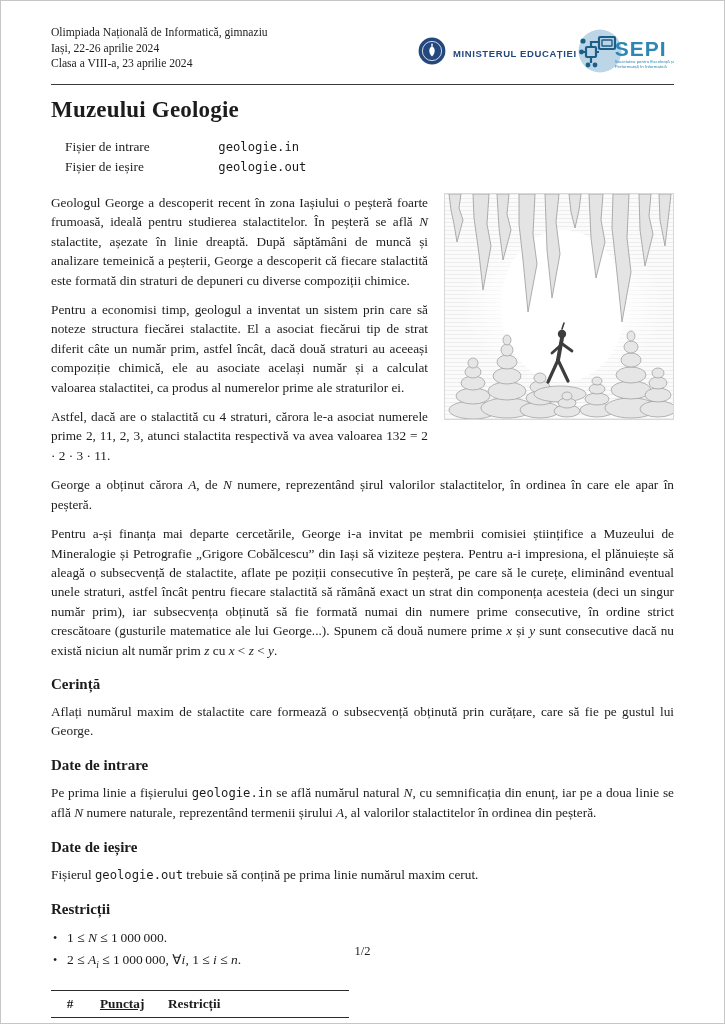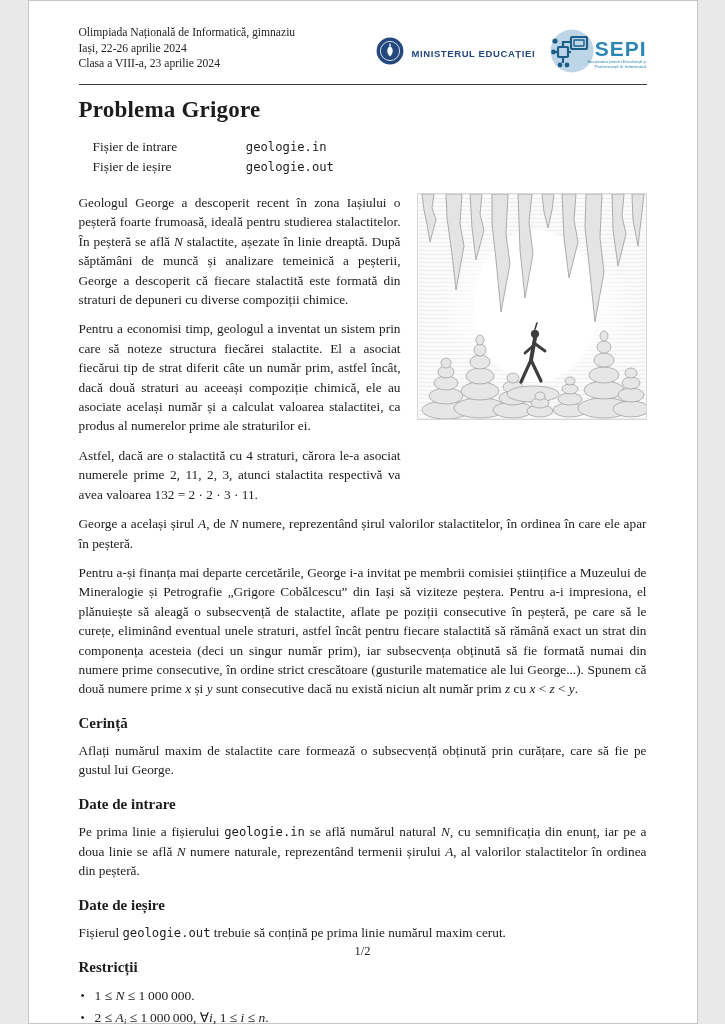--- a/index.html
+++ b/index.html
@@ -1,25 +1,25 @@
 <!DOCTYPE html>
 <html lang="ro"><head>
 <meta charset="utf-8">
 <style>
   html,body{margin:0;padding:0;background:#e9e9e9;}
   .page{
-    position:relative; width:670px; height:1024px; box-sizing:border-box;
+    position:relative; width:725px; height:1024px; box-sizing:border-box;
     margin:0 auto; background:#fff; border:1px solid #c6c6c6;
     padding:24px 50px 0 50px;
     font-family:"Liberation Serif", serif; color:#1c1c1c;
   }
   
   .hdr{display:flex; justify-content:space-between; align-items:flex-start;}
   .hdr-left div{font-size:11.6px; line-height:15.6px; color:#222;}
-  .hdr-logos{display:flex; align-items:center; gap:14px; margin-top:3px;text-align:right;}
+  .hdr-logos{display:flex; align-items:center; margin-top:3px;}
   .ministry{display:flex; align-items:center; gap:7px;}
   .ministry-label{font-family:"Liberation Sans",sans-serif; font-weight:bold;
     font-size:9.5px; letter-spacing:.6px; color:#24477e;}
   .sepi{display:flex; align-items:center; position:relative;}
   .sepi-text{margin-left:-8px; display:flex; flex-direction:column; line-height:1;}
   .sepi-word{font-family:"Liberation Sans",sans-serif; font-weight:bold;
     font-size:21px; letter-spacing:1px; color:#2e86b5;}
   .sepi-sub{font-family:"Liberation Sans",sans-serif; font-size:4.4px; color:#2e86b5; line-height:5px;}
   .rule{border:none; border-top:1.4px solid #3a3a3a; margin:6px 0 0 0;}
   
@@ -105,21 +105,21 @@
         <span class="sepi-text">
           <span class="sepi-word">SEPI</span>
           <span class="sepi-sub">Societatea pentru Excelență și</span>
           <span class="sepi-sub">Performanță în Informatică</span>
         </span>
       </div>
     </div>
   </div>
   <hr class="rule">
 
-  <h1>Problema Grigore</h1>
+  <h1>Muzeului Geologie</h1>
 
   <div class="filebox">
     <div class="filerow">
       <span class="filelabel">Fișier de intrare</span>
       <code>geologie.in</code>
     </div>
     <div class="filerow">
       <span class="filelabel">Fișier de ieșire</span>
       <code>geologie.out</code>
     </div>
@@ -187,21 +187,21 @@
           <path d="M117,144 L113,166" stroke-width="4"></path>
           <path d="M116,149 L127,157" stroke-width="2.8"></path>
           <path d="M116,151 L107,159" stroke-width="2.8"></path>
           <path d="M113,166 L123,187" stroke-width="3.2"></path>
           <path d="M113,166 L103,188" stroke-width="3.2"></path>
         </g>
       </svg>
     </figure>
   </div>
 
-  <p class="body"><span>George a același șirul </span><i>A</i><span>, de </span><i>N</i><span> numere, reprezentând șirul valorilor stalactitelor, în ordinea în care ele apar în peșteră.</span></p>
+  <p class="body"><span>George a obținut cărora </span><i>A</i><span>, de </span><i>N</i><span> numere, reprezentând șirul valorilor stalactitelor, în ordinea în care ele apar în peșteră.</span></p>
   <p class="body"><span>Pentru a-și finanța mai departe cercetările, George i-a invitat pe membrii comisiei științifice a Muzeului de Mineralogie și Petrografie „Grigore Cobălcescu” din Iași să viziteze peștera.  Pentru a-i impresiona, el plănuiește să aleagă o subsecvență de stalactite, aflate pe poziții consecutive în peșteră, pe care să le curețe, eliminând eventual unele straturi, astfel încât pentru fiecare stalactită să rămână exact un strat din componența acesteia (deci un singur număr prim), iar subsecvența obținută să fie formată numai din numere prime consecutive, în ordine strict crescătoare (gusturile matematice ale lui George...). Spunem că două numere prime </span><i>x</i><span> și </span><i>y</i><span> sunt consecutive dacă nu există niciun alt număr prim </span><i>z</i><span> cu </span><i>x</i><span> &lt; </span><i>z</i><span> &lt; </span><i>y</i><span>.</span></p>
 
   <h2>Cerință</h2>
   <p class="body"><span>Aflați numărul maxim de stalactite care formează o subsecvență obținută prin curățare, care să fie pe gustul lui George.</span></p>
 
   <h2>Date de intrare</h2>
   <p class="body"><span>Pe prima linie a fișierului </span><code>geologie.in</code><span> se află numărul natural </span><i>N</i><span>, cu semnificația din enunț, iar pe a doua linie se află </span><i>N</i><span> numere naturale, reprezentând termenii șirului </span><i>A</i><span>, al valorilor stalactitelor în ordinea din peșteră.</span></p>
 
   <h2>Date de ieșire</h2>
   <p class="body"><span>Fișierul </span><code>geologie.out</code><span> trebuie să conțină pe prima linie numărul maxim cerut.</span></p>

